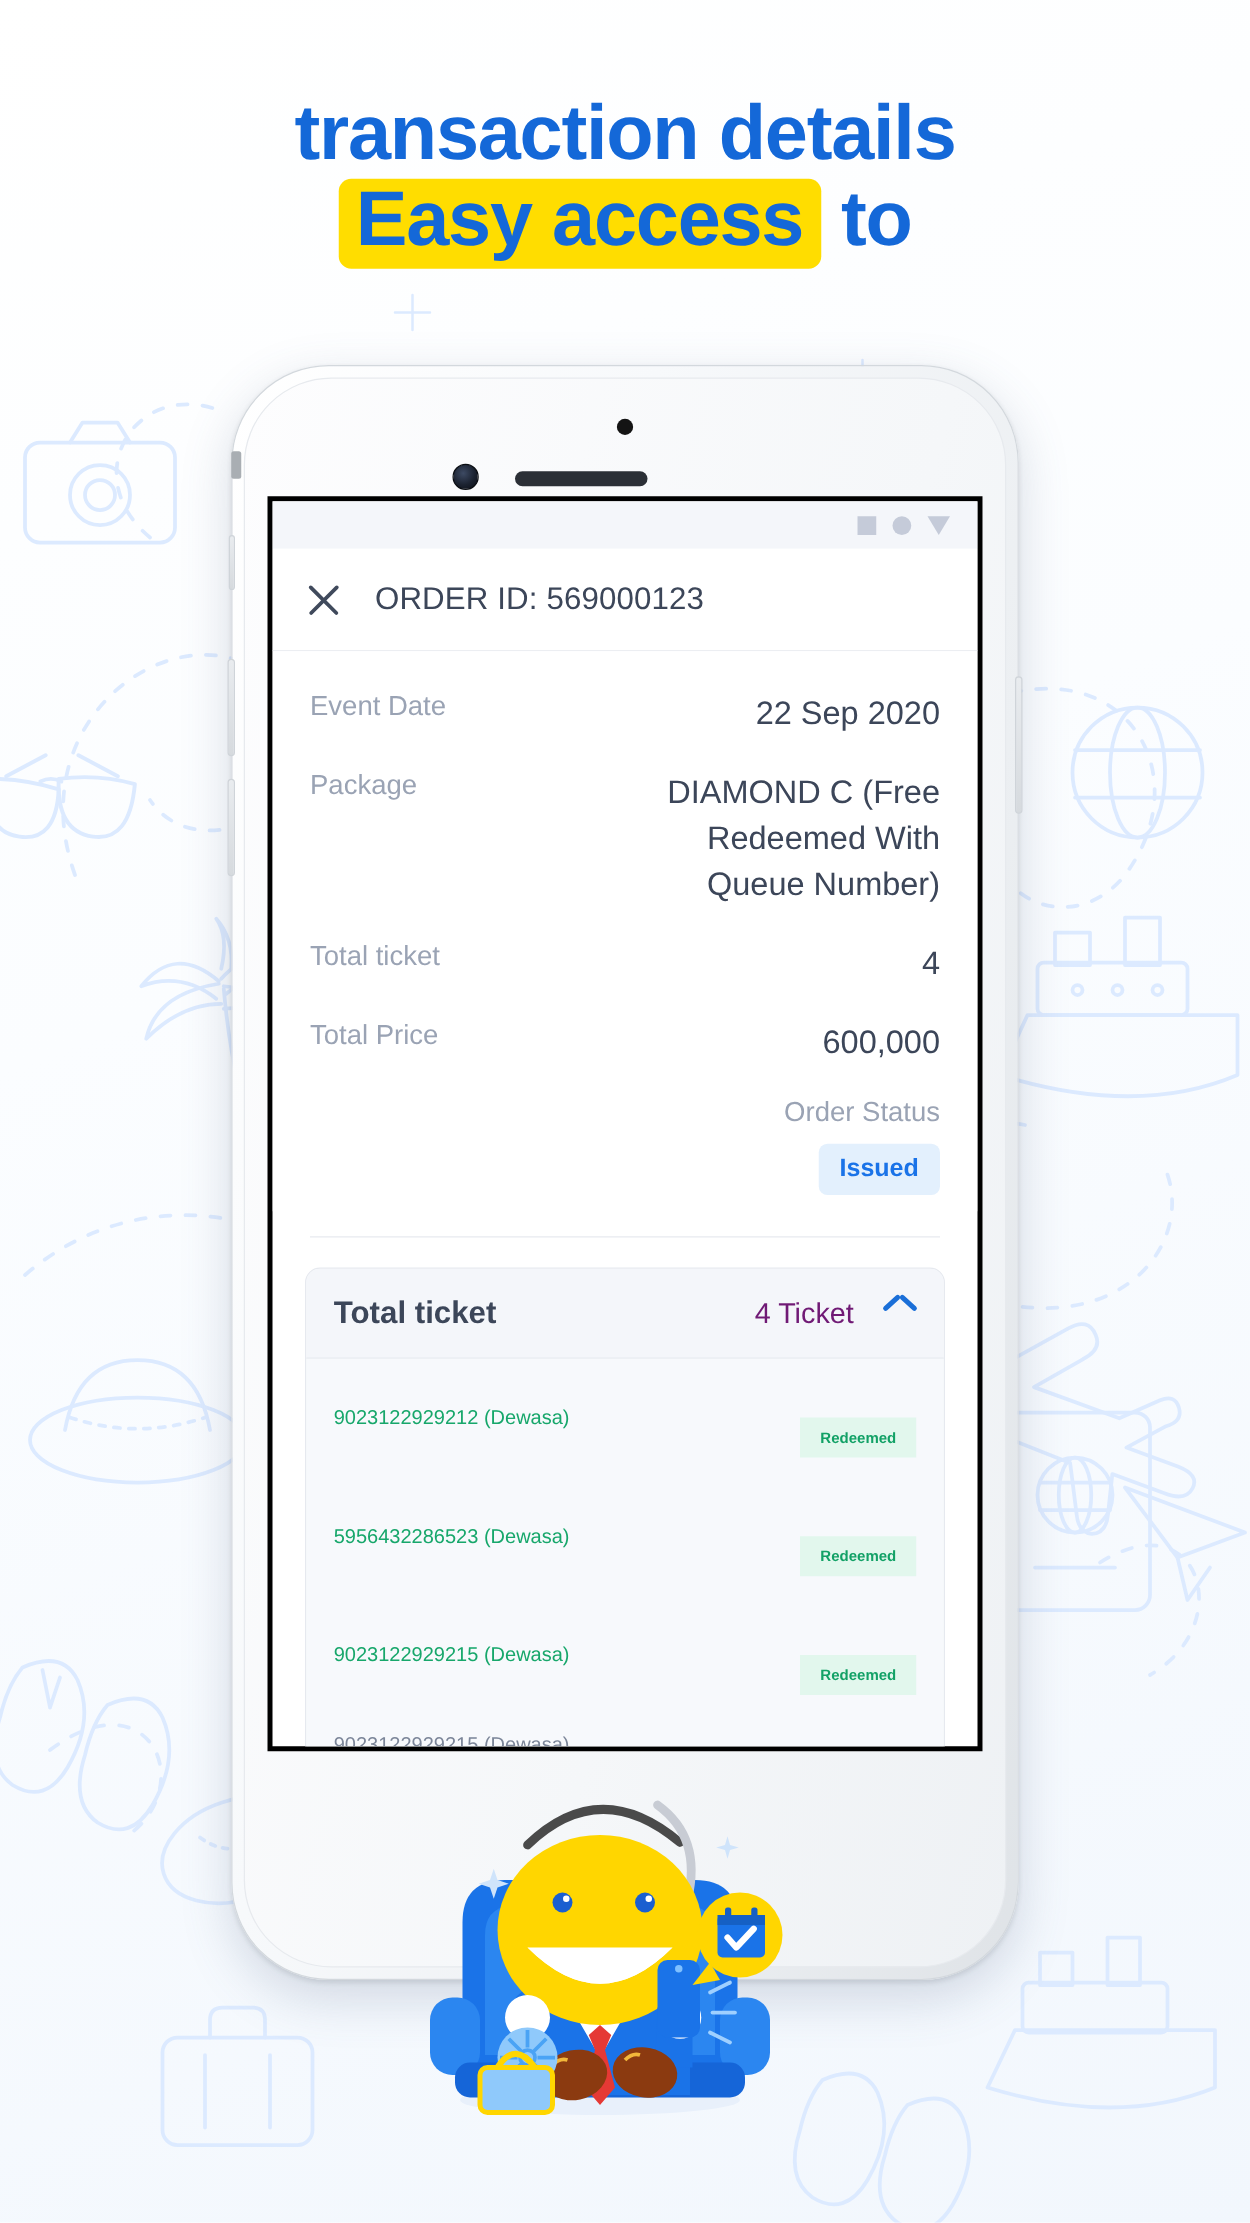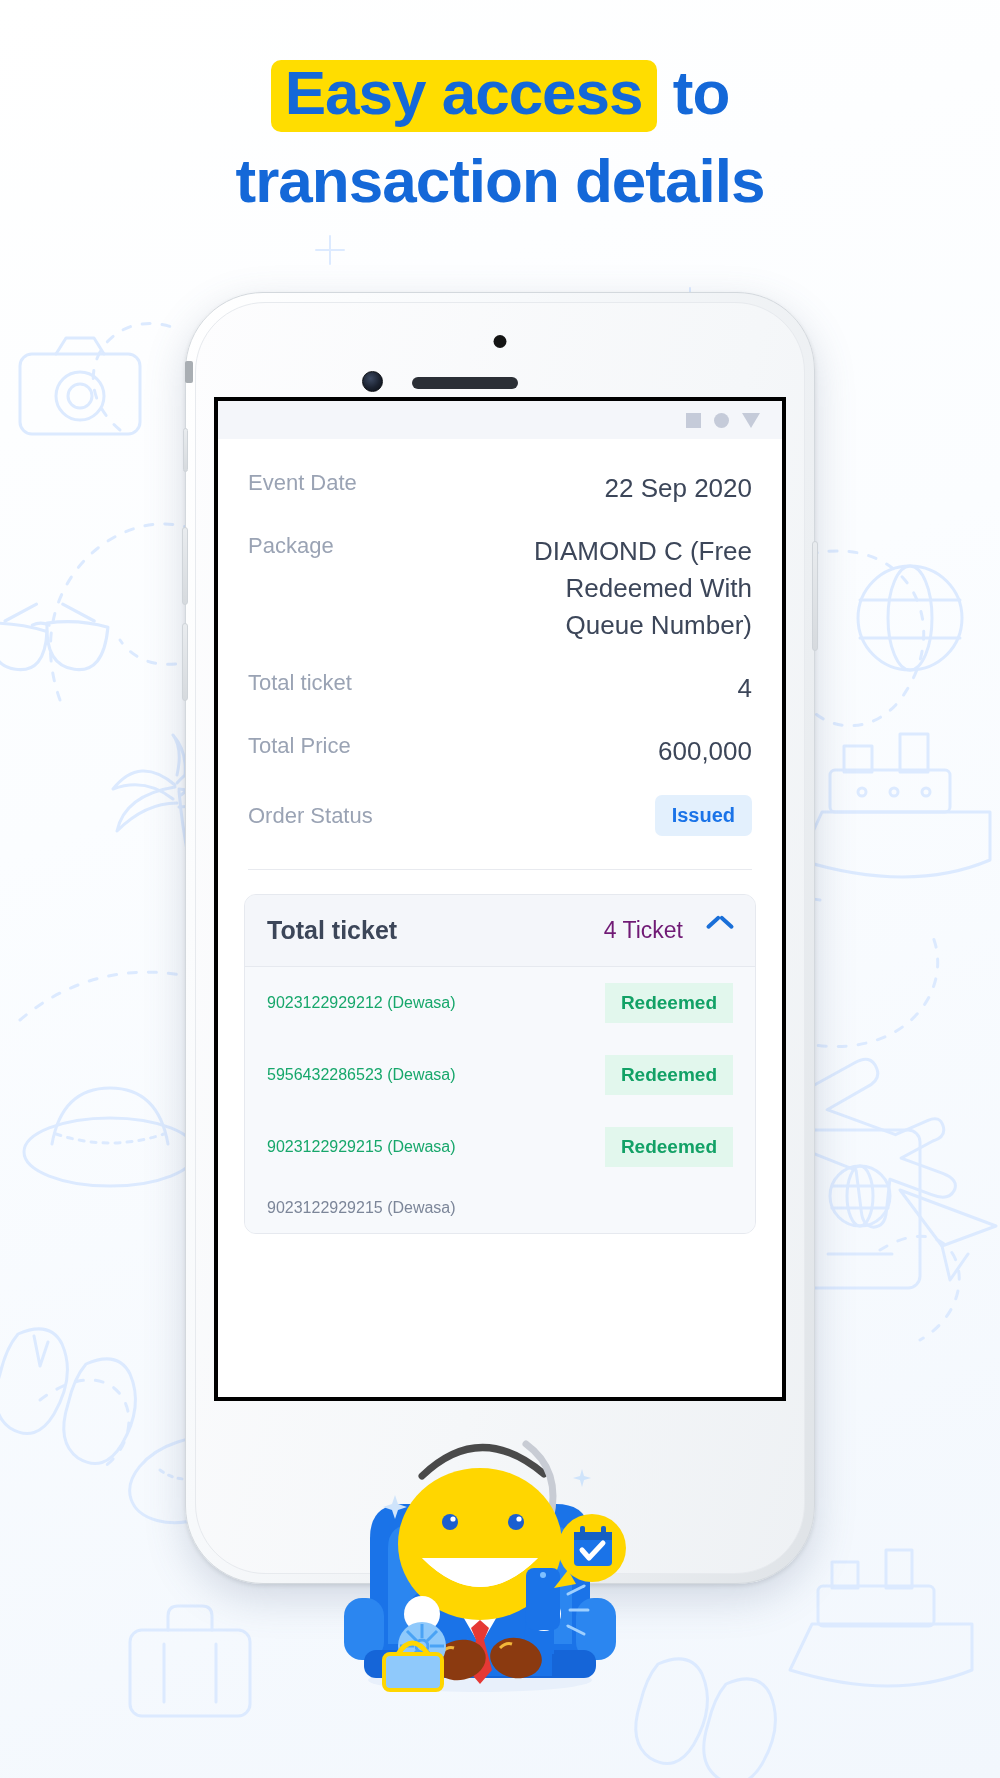--- a/index.html
+++ b/index.html
@@ -227,25 +227,26 @@
     align-items: center;
     justify-content: space-between;
     padding: 16px 22px;
     background: #f7f9fc;
   }
   .tkt-id { font-size: 16px; color: #17a76b; }
   .tkt-id.plain { color: #7c8699; }
   .badge-redeemed {
     background: #e2f7ed;
     color: #12a166;
-    font-size: 19px;
+    font-size: 12px;
     font-weight: bold;
     padding: 9px 16px;
     border-radius: 0;
     white-space: nowrap;
+    margin-top: 31px;
   }
 
   
   #mascot {
     position: absolute;
     left: 330px; top: 1418px;
     width: 300px; height: 275px;
     z-index: 6;
   }
 </style>
@@ -354,25 +355,25 @@
     </g>
 
     <g stroke-width="2">
       <path d="M330 250 l0 -14 M330 250 l0 14 M330 250 l-14 0 M330 250 l14 0"></path>
       <path d="M690 300 l0 -12 M690 300 l0 12 M690 300 l-12 0 M690 300 l12 0"></path>
     </g>
   </g>
 </svg>
 
 <div class="headline">
+  <span class="headline-line hl-line2">
+    <span class="hl-text">transaction details</span>
+  </span>
   <span class="headline-line">
     <span class="hl-text hl-mark">Easy access</span><span class="hl-text"> to</span>
-  </span>
-  <span class="headline-line hl-line2">
-    <span class="hl-text">transaction details</span>
   </span>
 </div>
 
 <div class="phone">
   <div class="phone-inner-ring"></div>
 
   <div class="side-btn btn-silent"></div>
   <div class="switch-nub"></div>
   <div class="side-btn btn-volup"></div>
   <div class="side-btn btn-voldn"></div>
@@ -383,20 +384,24 @@
   <div class="speaker"></div>
 
   <div class="screen">
 
     <div class="statusbar">
       <div class="sb-sq"></div>
       <div class="sb-ci"></div>
       <div class="sb-tr"></div>
     </div>
 
+    <div class="appbar">
+      <div class="close-x"></div>
+      <div class="appbar-title">ORDER ID: 569000123</div>
+    </div>
 
     <div class="details">
 
       <div class="drow">
         <div class="dlabel">Event Date</div>
         <div class="dvalue">22 Sep 2020</div>
       </div>
 
 
       <div class="drow">
@@ -407,21 +412,21 @@
       <div class="drow">
         <div class="dlabel">Total ticket</div>
         <div class="dvalue">4</div>
       </div>
 
       <div class="drow">
         <div class="dlabel">Total Price</div>
         <div class="dvalue">600,000</div>
       </div>
 
-      <div class="drow" style="align-items:center;">
+      <div class="drow" style="align-items:flex-end;flex-direction:column;">
         <div class="dlabel">Order Status</div>
         <div class="badge-issued">Issued</div>
       </div>
 
     </div>
 
     <div class="hr"></div>
 
     <div class="ticket-card">
       <div class="tc-head">

